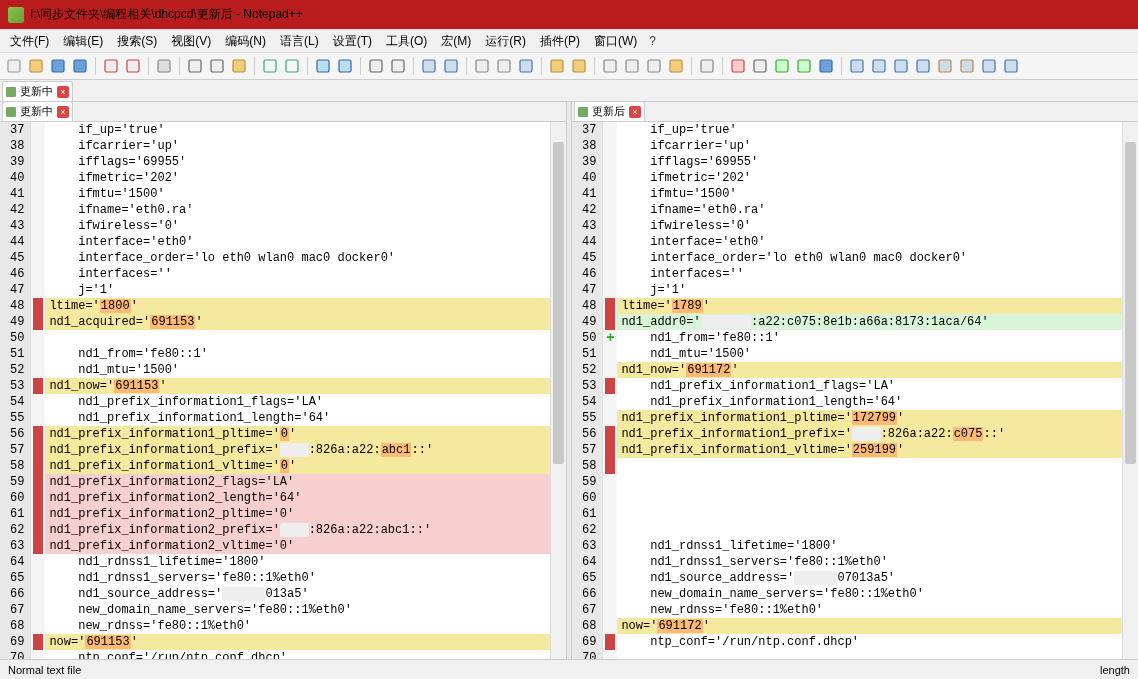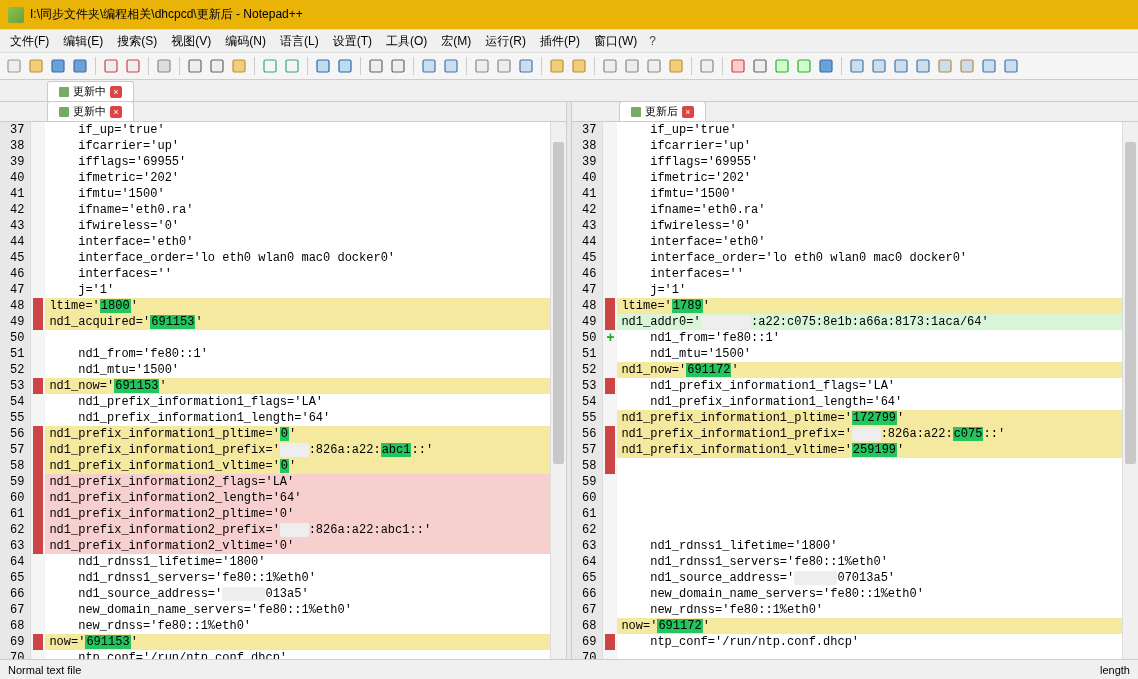--- a/index.html
+++ b/index.html
@@ -1,47 +1,47 @@
 <!DOCTYPE html>
 <html><head>
 <meta charset="utf-8">
 <style>
 * { margin:0; padding:0; box-sizing:border-box; }
 body { font-family:"Segoe UI","Microsoft YaHei",sans-serif; font-size:12px; background:#f0f0f0; overflow:hidden; width:1138px; height:679px; }
-.titlebar { height:30px; background:#eab308; display:flex; align-items:center; padding:0 8px; border-bottom:1px solid #ddd; }
+.titlebar { height:30px; background:#b91c1c; display:flex; align-items:center; padding:0 8px; border-bottom:1px solid #ddd; }
 .titlebar .icon { width:16px; height:16px; background:linear-gradient(135deg,#8bc34a,#689f38); border-radius:2px; margin-right:6px; }
 .titlebar .title { color:#000; }
 .menubar { height:22px; background:#f0f0f0; display:flex; align-items:center; padding:2px 4px; gap:2px; }
 .menubar span { padding:2px 6px; cursor:default; }
 .menubar .q { padding:2px 4px; color:#444; }
 .toolbar { height:28px; background:#f5f5f5; border-top:1px solid #ddd; border-bottom:1px solid #ccc; display:flex; align-items:center; padding:0 4px; gap:2px; }
 .tbtn { width:20px; height:20px; display:flex; align-items:center; justify-content:center; border:1px solid transparent; border-radius:2px; }
 .tsep { width:1px; height:18px; background:#ccc; margin:0 3px; }
 .tbtn svg { width:16px; height:16px; }
 .tabstrip { height:22px; background:#f0f0f0; display:flex; align-items:flex-end; padding-left:2px; border-bottom:1px solid #ccc; }
-.tab { height:20px; background:#fff; border:1px solid #ccc; border-bottom:none; padding:2px 11px; display:flex; align-items:center; gap:4px; font-size:11px; border-radius:3px 3px 0 0; margin-right:2px;margin-left:45px; }
+.tab { height:20px; background:#fff; border:1px solid #ccc; border-bottom:none; padding:2px 3px; display:flex; align-items:center; gap:4px; font-size:11px; border-radius:3px 3px 0 0; margin-right:2px; }
 .tab .ticon { width:10px; height:10px; background:#7a6; border-radius:1px; }
 .tab .close { width:12px; height:12px; background:#d44; color:#fff; font-size:9px; line-height:12px; text-align:center; border-radius:2px; }
 .splitter { display:flex; height:calc(100% - 30px - 22px - 28px - 22px - 20px); }
 .pane { flex:1; display:flex; flex-direction:column; background:#fff; min-width:0; }
 .vdiv { width:6px; background:#e8e8e8; border-left:1px solid #ccc; border-right:1px solid #ccc; cursor:col-resize; }
 .pane .ptab { height:20px; background:#f0f0f0; border-bottom:1px solid #ccc; display:flex; align-items:flex-end; padding-left:2px; }
 .editor { flex:1; display:flex; overflow:hidden; font-family:Consolas,"Courier New",monospace; font-size:12px; line-height:16px; background:#fff; position:relative; }
 .gutter { background:#e8e8e8; color:#000000; text-align:right; padding:0 6px 0 10px; user-select:none; border-right:1px solid #ddd; }
 .gutter div { height:16px; }
 .marks { width:14px; background:#f5f5f5; }
 .marks div { height:16px; display:flex; align-items:center; justify-content:center; }
 .mk-diff { width:10px; height:8px; background:#c44; }
 .mk-add { color:#2a2; font-weight:bold; font-size:14px; line-height:10px; }
 .code { flex:1; overflow:hidden; }
 .line { height:16px; white-space:pre; padding-left:4px; color:#000; }
 .hl-y { background:#f5e99f; }
 .hl-r { background:#f8cfcf; }
 .hl-g { background:#d8f5d8; }
-.num { background:#22c55e; padding:0 1px; }
+.num { background:#fdba74; padding:0 1px; }
 .redacted { background:#eee; color:#eee; border-radius:2px; }
 .statusbar { height:20px; background:#f0f0f0; border-top:1px solid #ccc; display:flex; align-items:center; justify-content:space-between; padding:0 8px; font-size:11px; }
 .scrollbar-v { position:absolute; right:0; top:0; bottom:0; width:16px; background:#f0f0f0; border-left:1px solid #ddd; }
 .scrollbar-v .thumb { position:absolute; left:2px; right:2px; top:20px; height:60%; background:#c8c8c8; border-radius:2px; }
 </style>
 </head>
 <body>
 
 <div class="titlebar">
   <div class="icon"></div>

